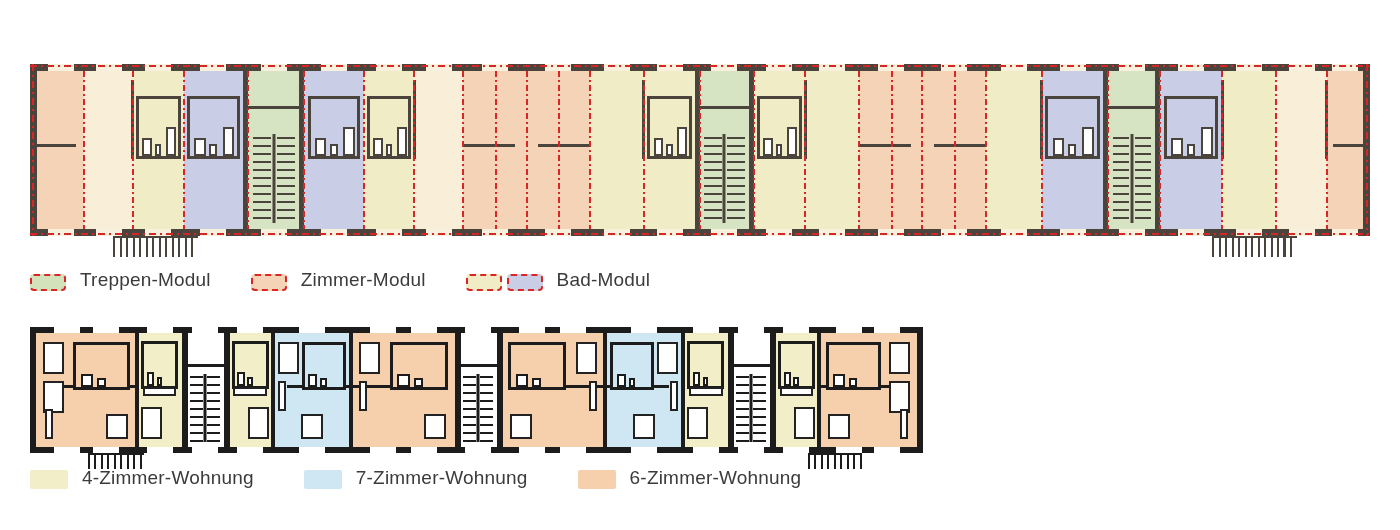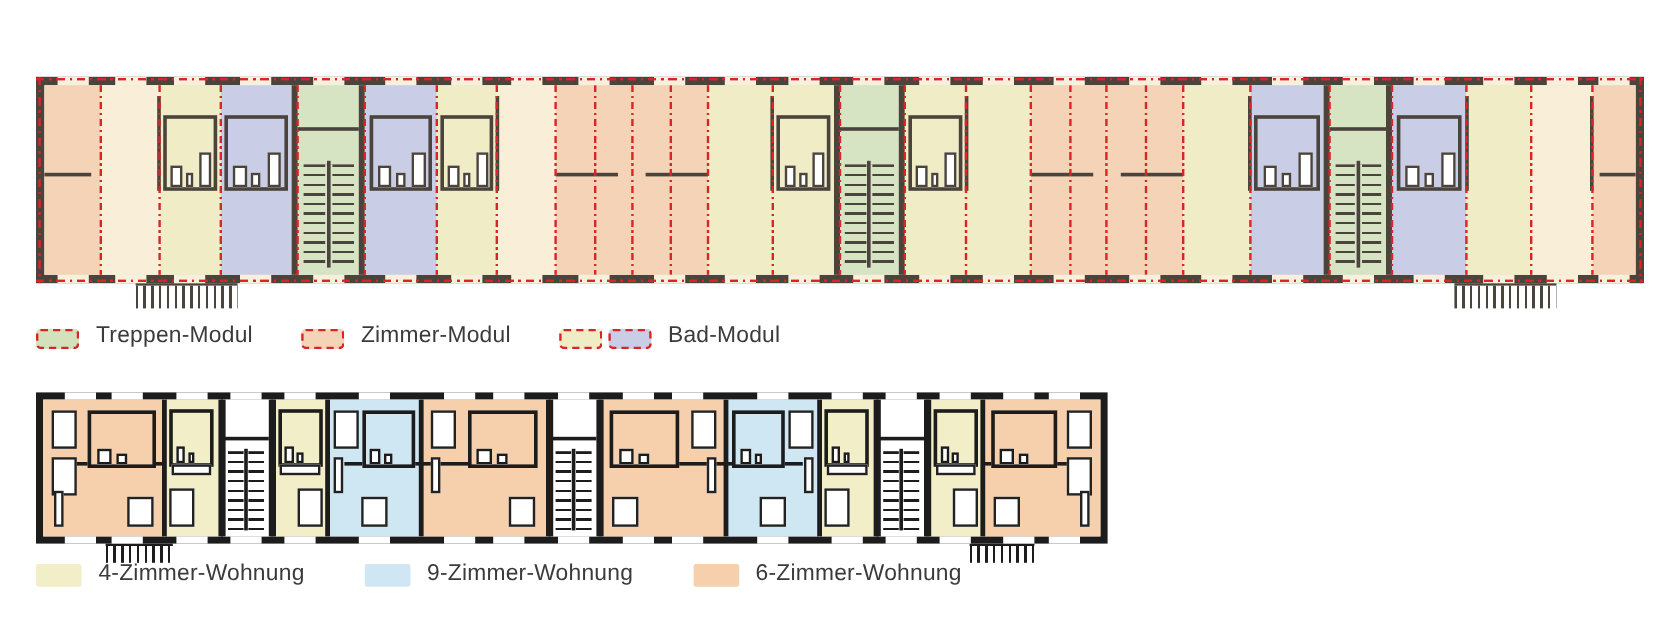--- a/index.html
+++ b/index.html
@@ -578,19 +578,19 @@
     <div class="terrace" style="left: 52px; width: 56px;"></div>
     <div class="terrace" style="left: 772px; width: 54px;"></div>
   </div>
 <div id="legend-apartments" class="legend">
     <div class="leg-item">
       <div class="swatch" style="background: rgb(242, 239, 200);"></div>
       <div class="leg-label">4-Zimmer-Wohnung</div>
     </div>
     <div class="leg-item">
       <div class="swatch" style="background: rgb(207, 231, 242);"></div>
-      <div class="leg-label">9-Zimmer-Wohnung</div>
+      <div class="leg-label">7-Zimmer-Wohnung</div>
     </div>
     <div class="leg-item">
       <div class="swatch" style="background: rgb(246, 207, 173);"></div>
       <div class="leg-label">6-Zimmer-Wohnung</div>
     </div>
   </div>
 
 </body></html>

